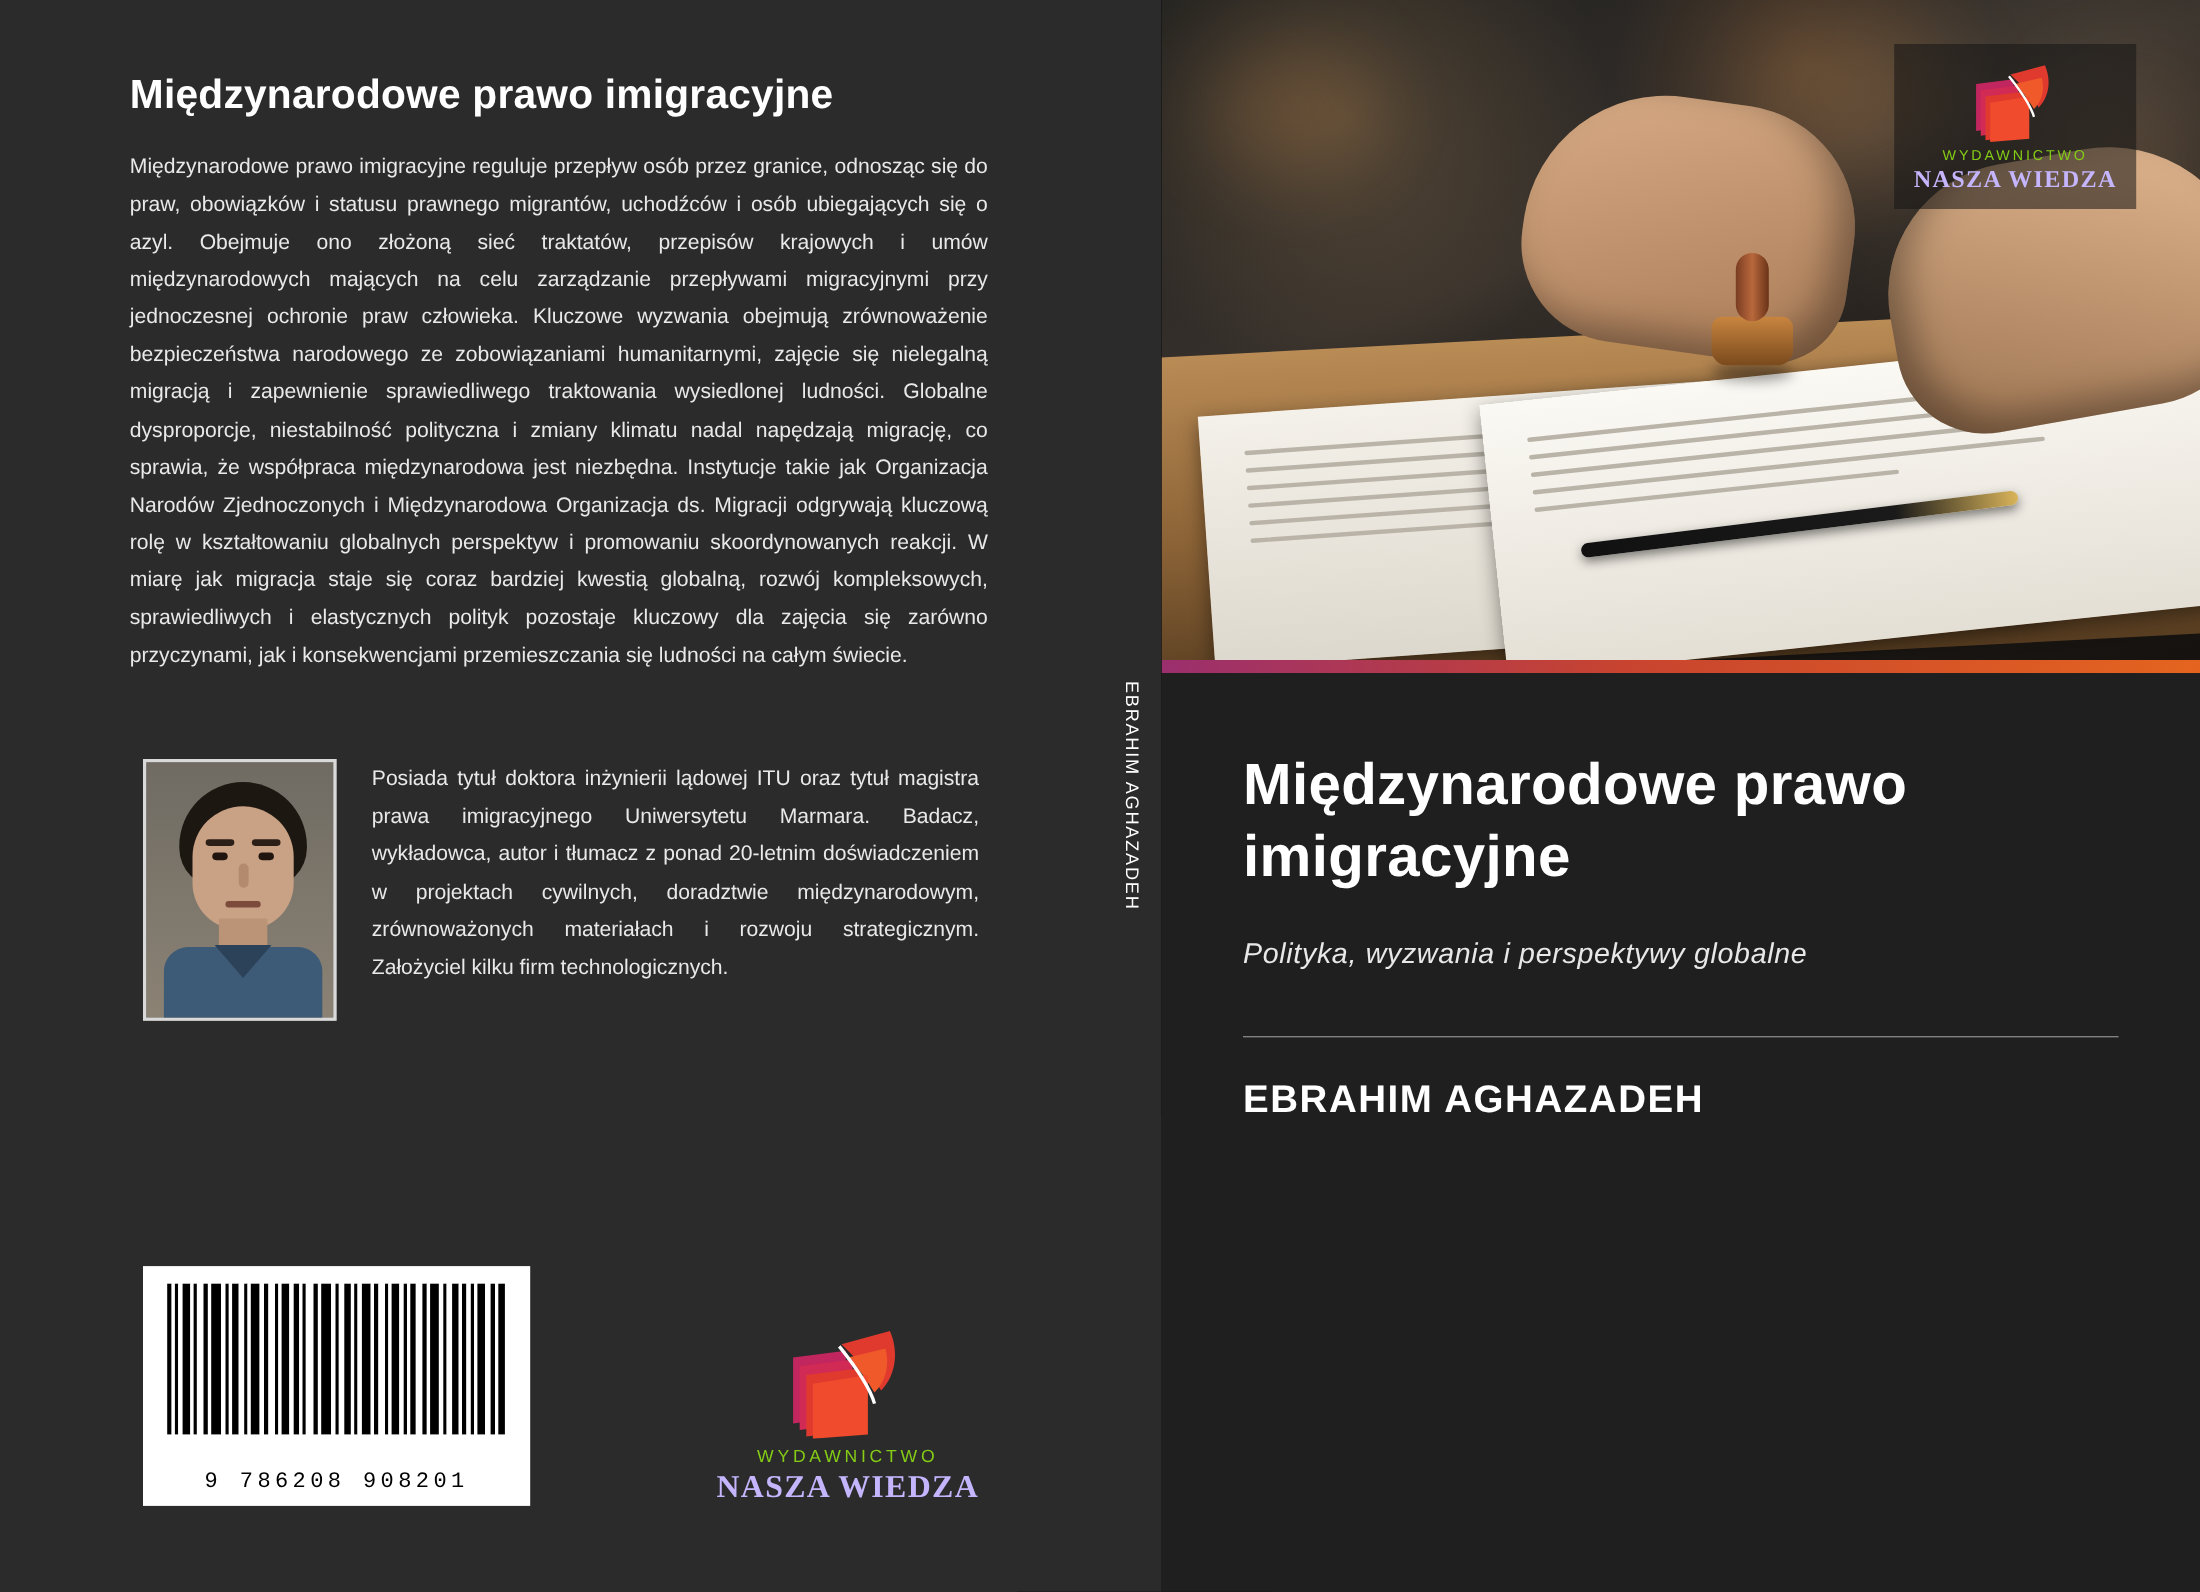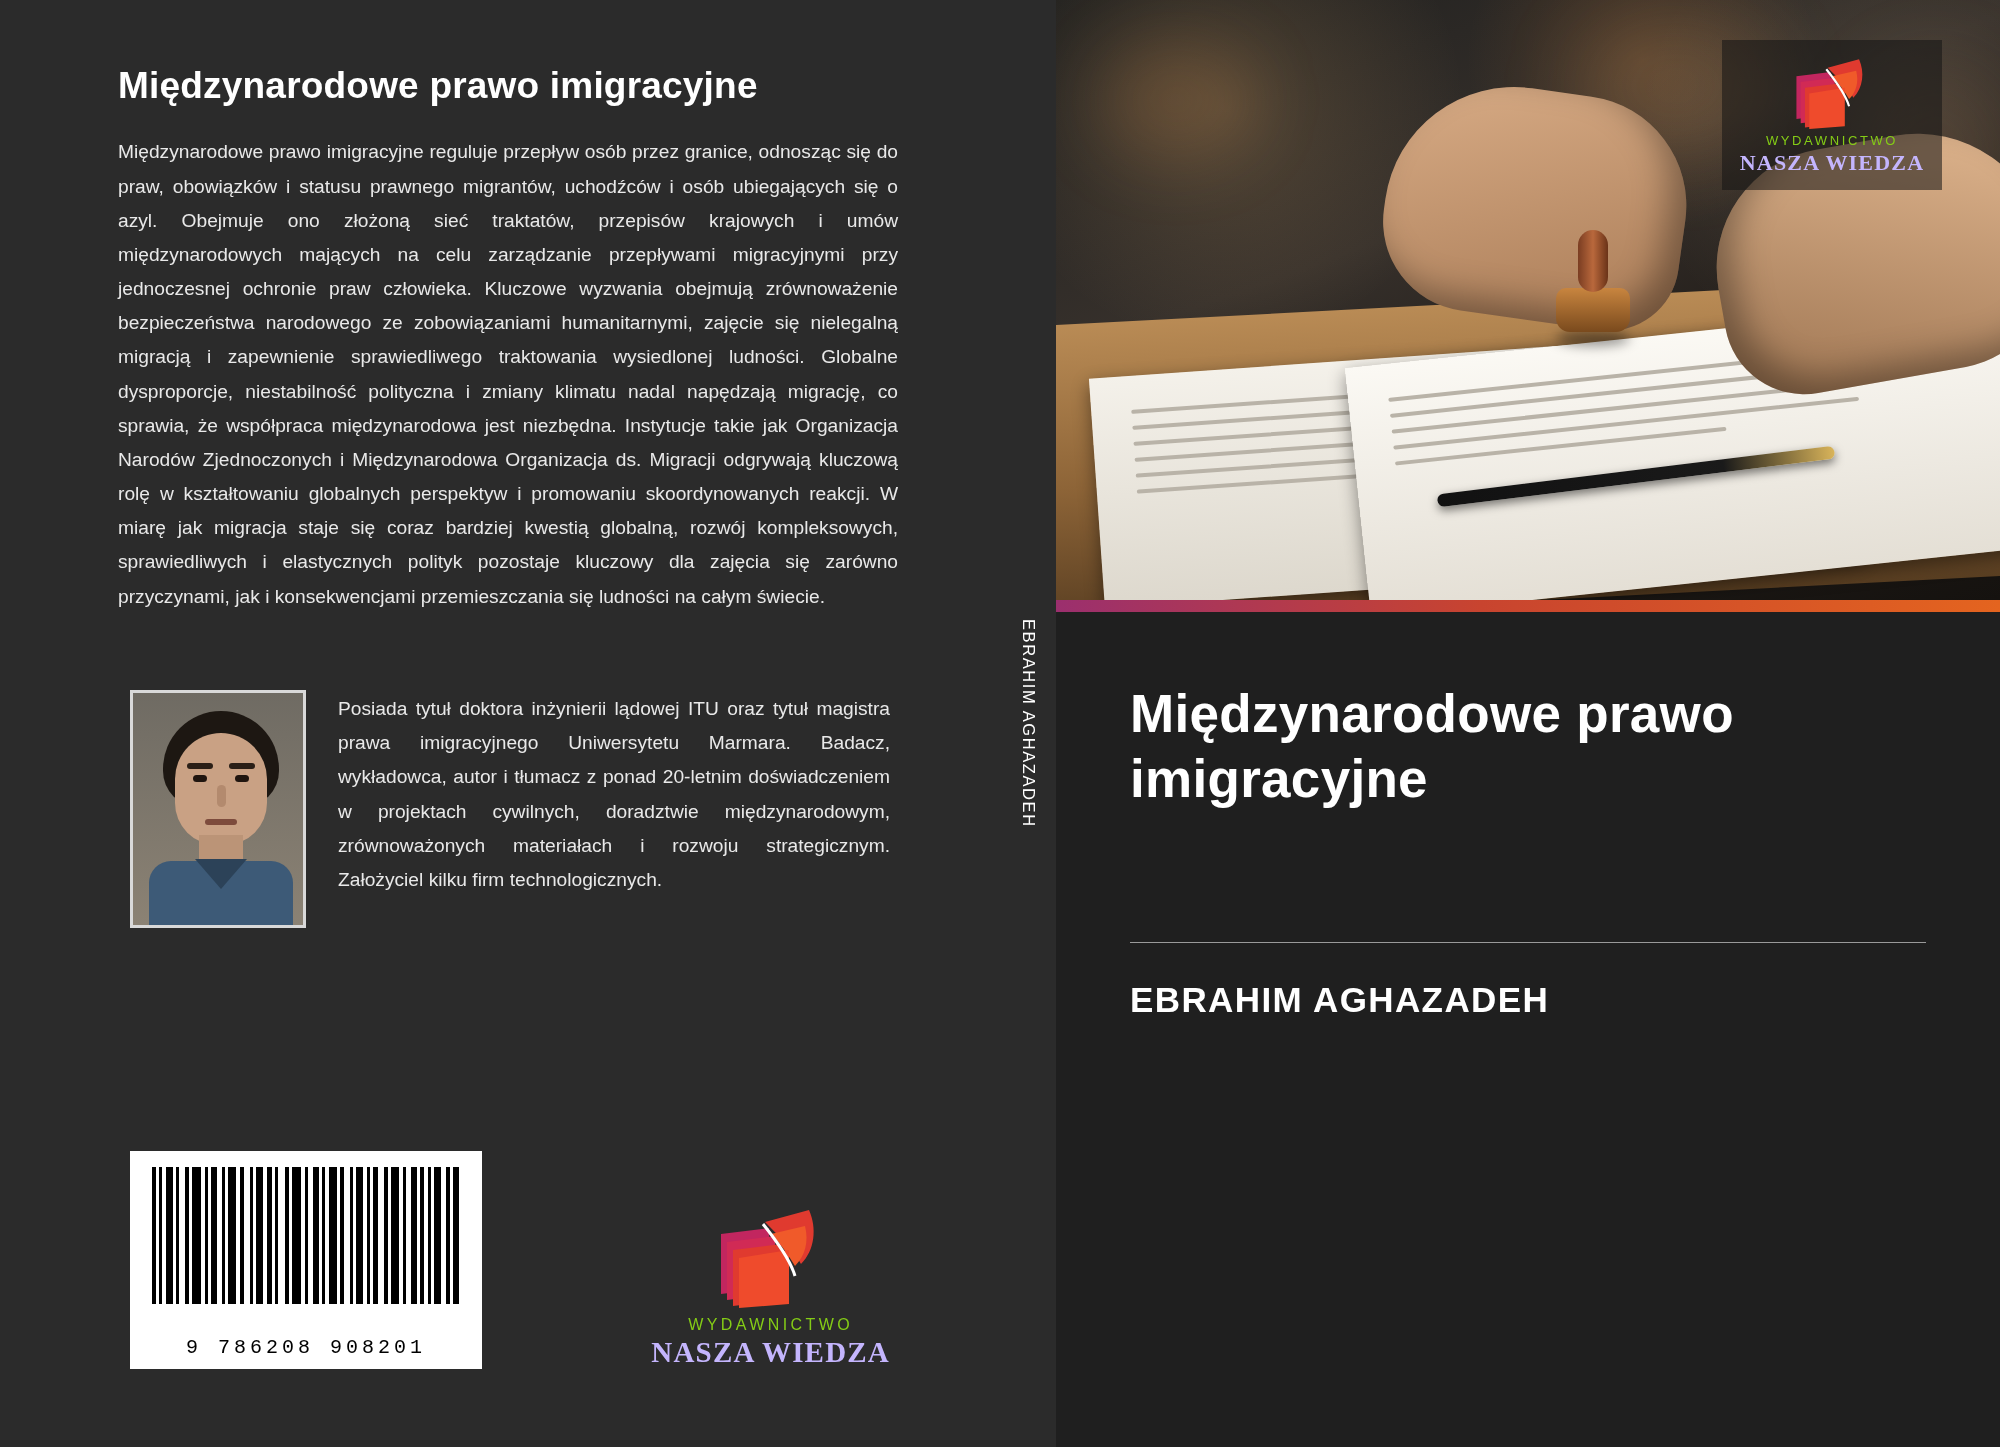--- a/index.html
+++ b/index.html
@@ -449,18 +449,19 @@
         </div>
         <div class="pub-text1">WYDAWNICTWO</div>
         <div class="pub-text2">NASZA WIEDZA</div>
       </div>
     </div>
 
     <div class="accent-bar"></div>
 
     <div class="front-body">
       <h1 class="front-title">Międzynarodowe prawo imigracyjne</h1>
+      <p class="front-subtitle">Polityka, wyzwania i perspektywy globalne</p>
       <div class="front-rule"></div>
       <div class="front-author">EBRAHIM AGHAZADEH</div>
     </div>
   </section>
 
 </div>
 
 </body></html>

